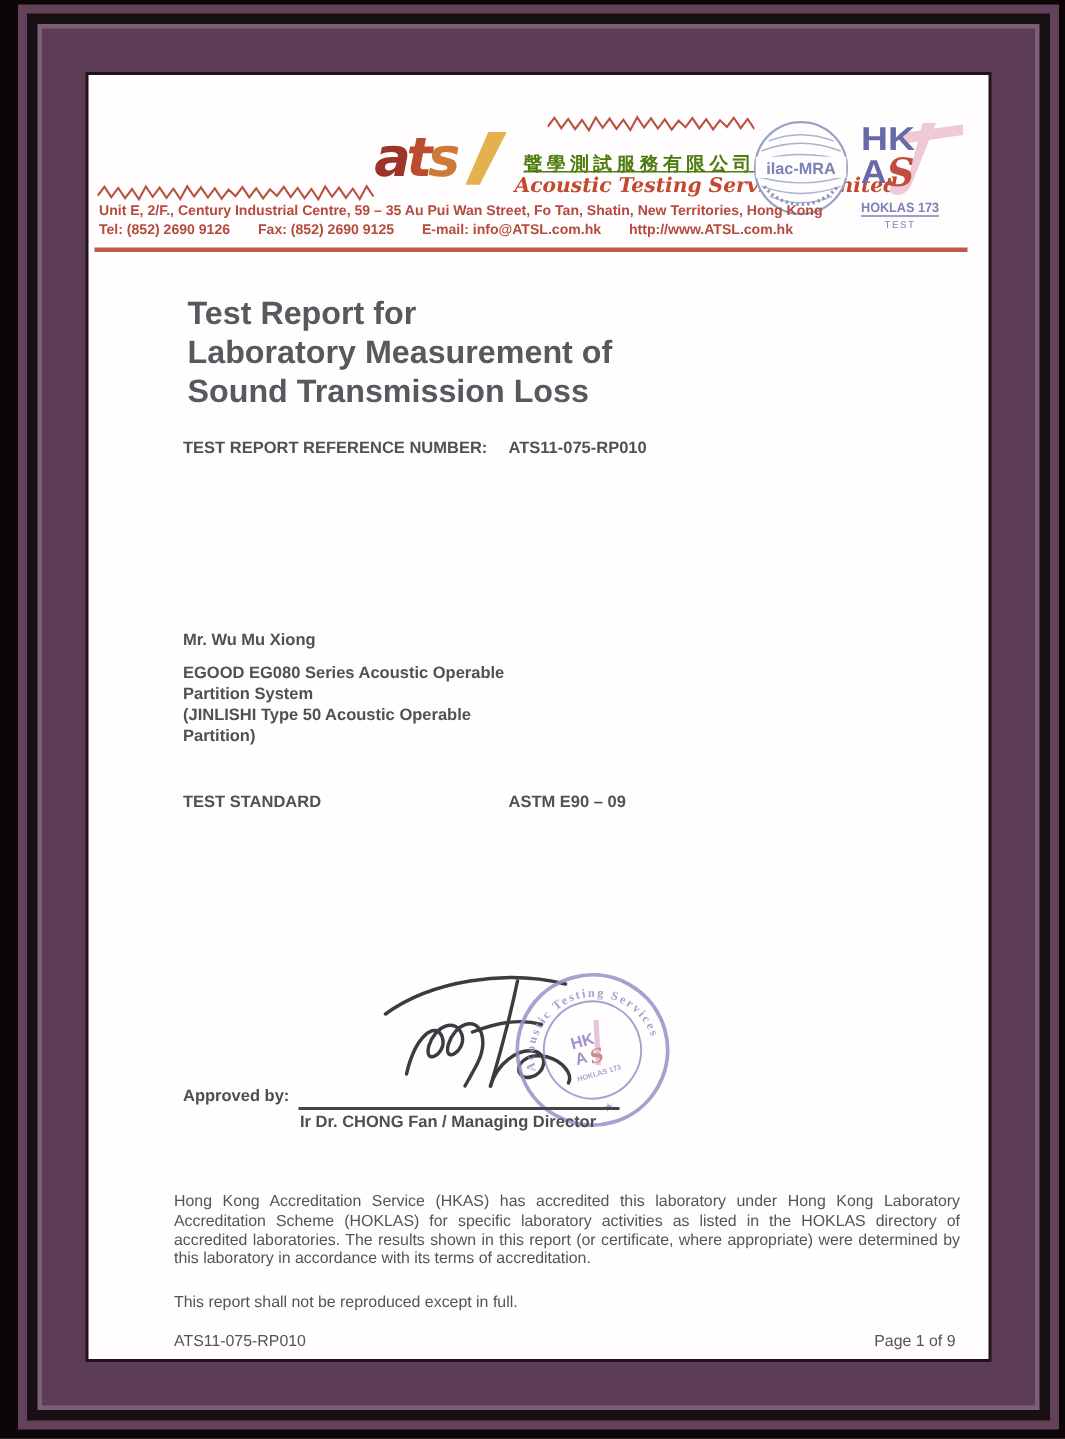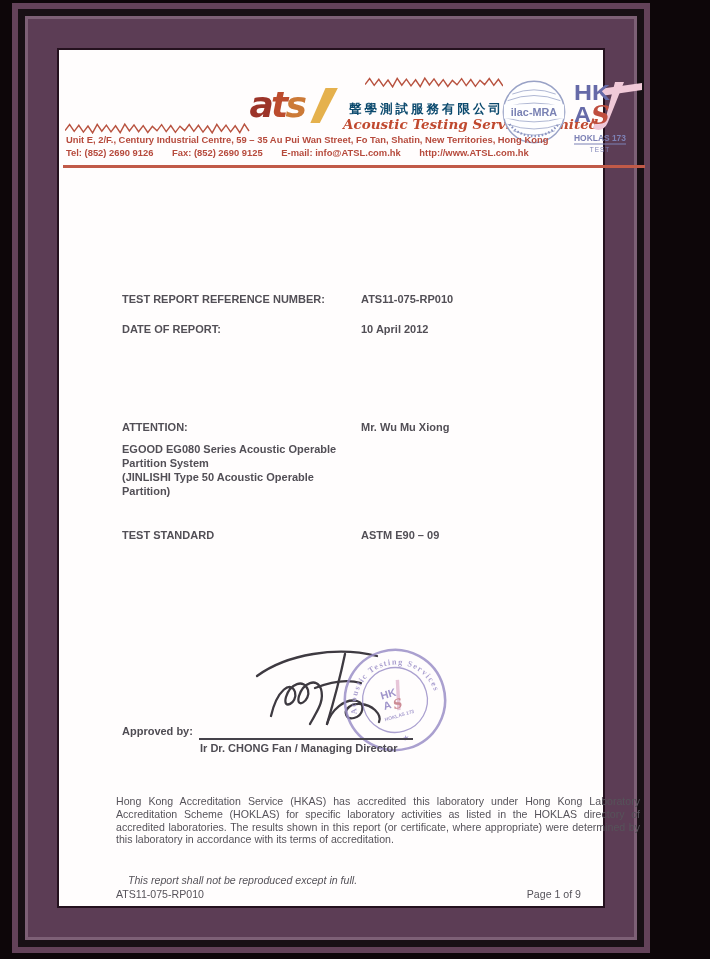--- a/index.html
+++ b/index.html
@@ -1,62 +1,62 @@
 <!DOCTYPE html>
 <html><head>
 <meta charset="utf-8">
 <style>
   html,body{margin:0;padding:0;background:#0d0609;}
   #canvas{position:relative;width:710px;height:959px;background:#0d0609;overflow:hidden;
           font-family:"Liberation Sans",sans-serif;}
   
-  .page{position:absolute;left:59px;top:50px;width:544px;height:856px;background:#fffdfd;
+  .page{position:absolute;left:59px;top:50px;width:600px;height:856px;background:#fffdfd;
         box-shadow:
           0 0 0 2px #24111e,
           0 0 0 31px #5c3d55,
           0 0 0 34px #7d6076,
           0 0 0 41px #181015,
           0 0 0 47px #634259,
           0 0 0 60px #0d0609;}
   .page *{box-sizing:border-box;}
   
   .zig-left{position:absolute;left:6px;top:72px;width:186px;height:12px;}
   .zig-top{position:absolute;left:306px;top:26px;width:138px;height:12px;}
   .atsl-logo{position:absolute;left:190px;top:37px;width:96px;height:38px;}
   .cn{position:absolute;left:290px;top:51px;font-size:12.5px;font-weight:bold;
-      letter-spacing:3px;color:#0c4a6e;white-space:nowrap;}
+      letter-spacing:3px;color:#4d7c0f;white-space:nowrap;text-decoration:underline;}
   .en-script{position:absolute;left:284px;top:66px;font-family:"DejaVu Serif",serif;
       font-style:italic;font-weight:bold;font-size:13.5px;color:#c0492f;white-space:nowrap;}
   .ilac{position:absolute;left:442px;top:29px;width:66px;height:66px;}
   .hkas{position:absolute;left:514px;top:30px;width:70px;height:78px;}
   .addr1{position:absolute;left:7px;top:84px;font-size:9.4px;font-weight:bold;color:#b64a3c;white-space:nowrap;}
   .addr2{position:absolute;left:7px;top:97px;font-size:9.4px;font-weight:bold;color:#b64a3c;white-space:nowrap;}
   .addr2 span{margin-right:16px;}
   .rule{position:absolute;left:4px;top:115px;width:582px;height:3px;background:#c15a48;}
   
   .title{position:absolute;left:66px;top:146px;margin:0;font-size:21.5px;font-weight:bold;
          color:#5a575e;line-height:26px;white-space:pre-line;}
   
-  .row{position:absolute;left:63px;display:flex;width:520px;gap:22px;}
+  .row{position:absolute;left:63px;display:flex;width:520px;}
   .row .label{width:217px;flex:none;font-size:11px;font-weight:bold;color:#524f56;line-height:14px;}
   .row .value{width:293px;font-size:11px;font-weight:bold;color:#524f56;line-height:14px;white-space:pre-line;}
   .r0{top:242px}.r1{top:272px}.r2{top:302px}.r3{top:325px}
   .r4{top:370px}.r5{top:392px}.r6{top:478px}.r7{top:505px}
   
   .approved{position:absolute;left:63px;top:675px;font-size:11px;font-weight:bold;color:#4f4c53;}
   .sig-svg{position:absolute;left:168px;top:590px;width:200px;height:98px;}
   .sig-line{position:absolute;left:140px;top:688px;width:214px;border-top:2px solid #45424a;}
   .stamp{position:absolute;left:282px;top:596px;width:108px;height:108px;opacity:.85;}
   .sig-name{position:absolute;left:141px;top:692px;font-size:11px;font-weight:bold;color:#4f4c53;}
   .sig-quals{position:absolute;left:141px;top:706px;font-size:11px;font-weight:bold;color:#4f4c53;
              line-height:13.5px;white-space:pre-line;}
   
   .accred{position:absolute;left:57px;top:745px;width:524px;margin:0;font-size:10.6px;
           line-height:12.8px;color:#56535a;text-align:justify;}
-  .note{position:absolute;left:57px;top:812px;margin:12px;font-size:10.6px;color:#56535a;font-style:italic;}
+  .note{position:absolute;left:57px;top:812px;margin:0;font-size:10.6px;color:#56535a;}
   .foot-row{position:absolute;left:57px;right:22px;top:838px;display:flex;
             justify-content:space-between;font-size:10.6px;color:#56535a;}
 </style>
 </head>
 <body>
 
 <div id="canvas">
   <div class="page">
 
     <svg class="zig-left" viewBox="0 0 186 12" preserveAspectRatio="none">
@@ -103,36 +103,34 @@
 
     <div class="addr1">Unit E, 2/F., Century Industrial Centre, 59 – 35 Au Pui Wan Street, Fo Tan, Shatin, New Territories, Hong Kong</div>
     <div class="addr2">
       <span>Tel: (852) 2690 9126</span>
       <span>Fax: (852) 2690 9125</span>
       <span>E-mail: info@ATSL.com.hk</span>
       <span>http://www.ATSL.com.hk</span>
     </div>
     <div class="rule"></div>
 
+    <h1 class="title">Test Report for
+Laboratory Measurement of
+Sound Transmission Loss</h1>
 
     <div class="row r0">
       <div class="label">TEST REPORT REFERENCE NUMBER:</div>
       <div class="value">ATS11-075-RP010</div>
-    </div>
-    <div class="row r1">
-      <div class="label">DATE OF REPORT:</div>
-      <div class="value">10 April 2012</div>
     </div>
     <div class="row r2">
     </div>
     <div class="row r3">
       <div class="label"></div>
     </div>
     <div class="row r4">
-      <div class="label">ATTENTION:</div>
       <div class="value">Mr. Wu Mu Xiong</div>
     </div>
     <div class="row r5">
       <div class="value">EGOOD EG080 Series Acoustic Operable
 Partition System
 (JINLISHI Type 50 Acoustic Operable
 Partition)</div>
     </div>
     <div class="row r6">
       <div class="label">TEST STANDARD</div>

